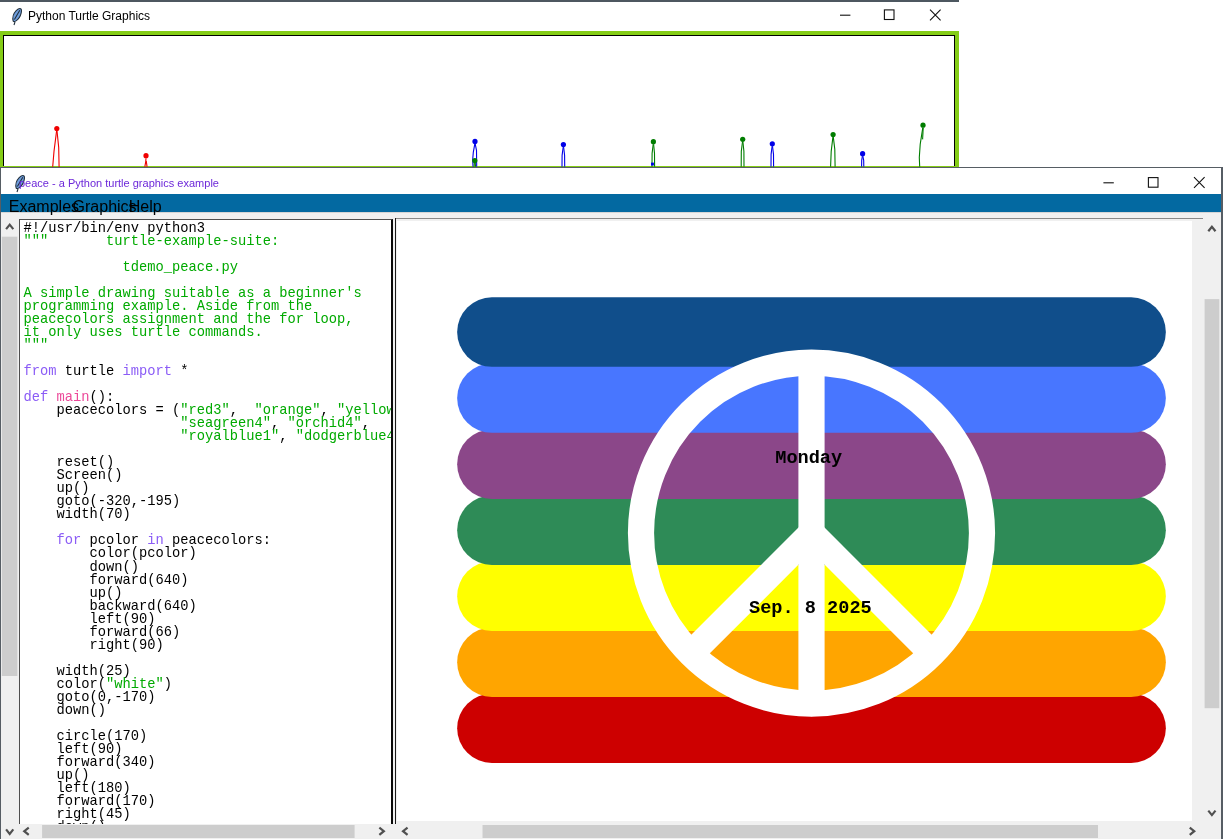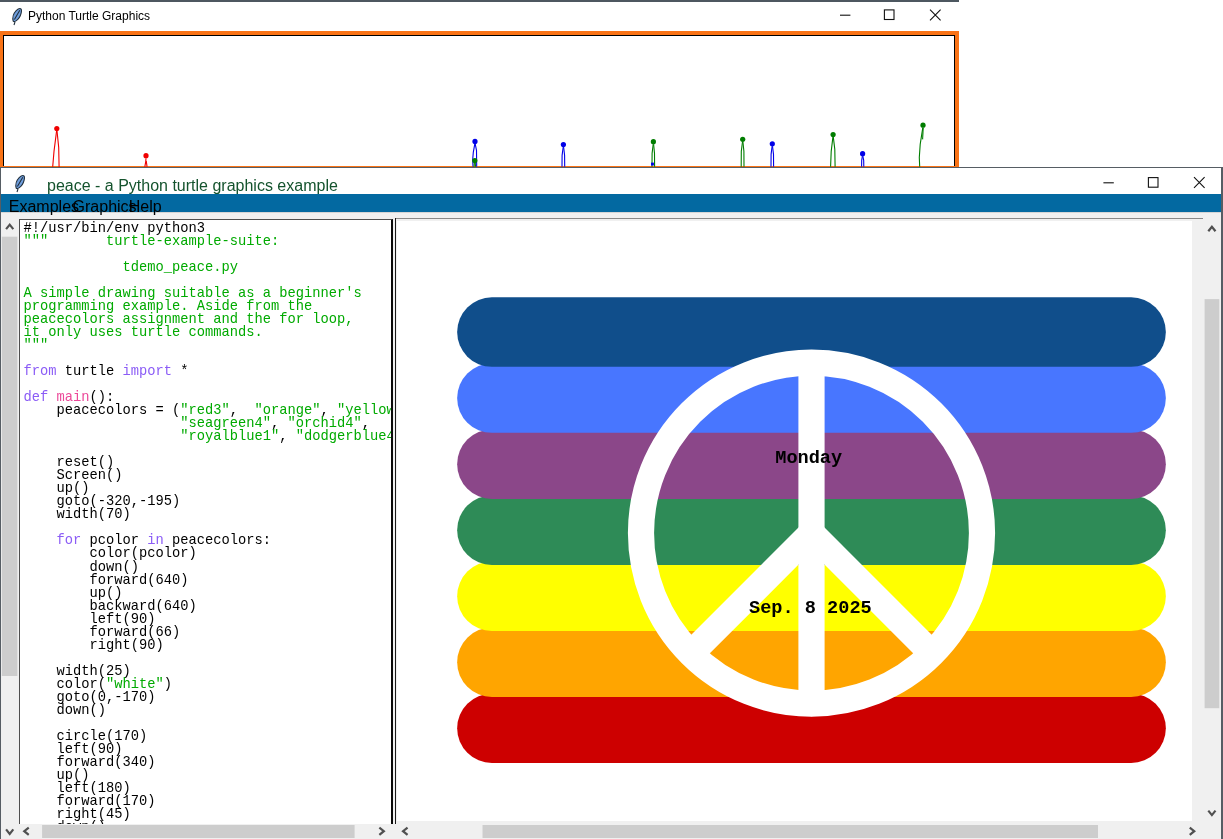--- a/index.html
+++ b/index.html
@@ -4,21 +4,21 @@
 html,body{margin:0;padding:0}
 body{width:1223px;height:839px;position:relative;background:#ffffff;overflow:hidden;
  font-family:"Liberation Sans",sans-serif;}
 *{box-sizing:border-box}
 .abs{position:absolute}
 pre{margin:0}
 .c{color:#000000} .s{color:#00aa00} .k{color:#8b5cf6} .d{color:#ec4899}
 </style></head>
 <body>
 
-<div class="abs" style="left:0;top:0;width:958.5px;height:166.5px;background:#f97316;padding-left:45px;">
+<div class="abs" style="left:0;top:0;width:958.5px;height:166.5px;background:#84cc16;padding-left:45px;">
   <div class="abs" style="left:0;top:0;width:100%;height:1.8px;background:#4d5760;"></div>
   <div class="abs" style="left:0;top:1.8px;width:100%;height:29px;background:#ffffff;"></div>
   <svg class="abs" style="left:10px;top:7px" width="14" height="19" viewBox="0 0 14 19">
       <path d="M3.2 14.2 C2.2 11 3.4 6.4 6.2 3.6 C7.8 2.1 9.6 1.3 10.6 1.7 C11.5 2.1 11.7 3.6 11.2 5.9 C10.5 9 8.5 12.3 6.0 13.9 C4.9 14.6 3.8 14.8 3.2 14.2 Z" fill="#6f9ede" stroke="#22303c" stroke-width="1.1"></path>
     <path d="M9.8 3.2 L4.4 12.6 M5 15 L4 18" stroke="#22303c" stroke-width="1.1" fill="none"></path>
     </svg>
   <div class="abs" style="left:28px;top:9.4px;font-size:12px;color:#000;">Python Turtle Graphics</div>
   <svg class="abs" style="left:830px;top:0" width="125" height="29" viewBox="0 0 125 29">
     <path d="M10 15.2 H20.4" stroke="#111" stroke-width="1.1"></path>
     <rect x="54.4" y="9.9" width="9.6" height="9.6" fill="none" stroke="#111" stroke-width="1.1"></rect>
@@ -68,21 +68,21 @@
 <div class="abs" style="left:0;top:166.5px;width:1223px;height:672.5px;background:#f0f0f0;">
   <div class="abs" style="left:0;top:0;width:100%;height:1.4px;background:#565d64;"></div>
   <div class="abs" style="left:0;top:0;width:1.2px;height:100%;background:#565d64;"></div>
   <div class="abs" style="left:1220.8px;top:0;width:2.2px;height:100%;background:#565d64;"></div>
 
   <div class="abs" style="left:1.2px;top:1.4px;width:1219.6px;height:29.5px;background:#fff;"></div>
   <svg class="abs" style="left:12.5px;top:7.3px" width="14" height="19" viewBox="0 0 14 19">
       <path d="M3.2 14.2 C2.2 11 3.4 6.4 6.2 3.6 C7.8 2.1 9.6 1.3 10.6 1.7 C11.5 2.1 11.7 3.6 11.2 5.9 C10.5 9 8.5 12.3 6.0 13.9 C4.9 14.6 3.8 14.8 3.2 14.2 Z" fill="#6f9ede" stroke="#22303c" stroke-width="1.1"></path>
     <path d="M9.8 3.2 L4.4 12.6 M5 15 L4 18" stroke="#22303c" stroke-width="1.1" fill="none"></path>
     </svg>
-  <div class="abs" style="left:47px;top:10.6px;font-size:16px;color:#14532d;">peace - a Python turtle graphics example</div>
+  <div class="abs" style="left:19px;top:10.6px;font-size:11px;color:#6d28d9;">peace - a Python turtle graphics example</div>
   <svg class="abs" style="left:1095px;top:0.9px" width="120" height="30" viewBox="0 0 120 30">
     <path d="M8.4 15.8 H18.8" stroke="#111" stroke-width="1.1"></path>
     <rect x="53.4" y="10.6" width="9.6" height="9.6" fill="none" stroke="#111" stroke-width="1.1"></rect>
     <path d="M99 10.2 L109.6 20.8 M109.6 10.2 L99 20.8" stroke="#111" stroke-width="1.1"></path>
   </svg>
 
   <div class="abs" style="left:1.2px;top:27px;width:1219.6px;height:19.6px;background:#0369a1;border-bottom:1px solid #d5d5d5;font-size:16px;color:#000;">
     <span class="abs" style="left:7.6px;top:4.3px">Examples</span>
     <span class="abs" style="left:71.4px;top:4.3px">Graphics</span>
     <span class="abs" style="left:127.6px;top:4.3px">Help</span>

